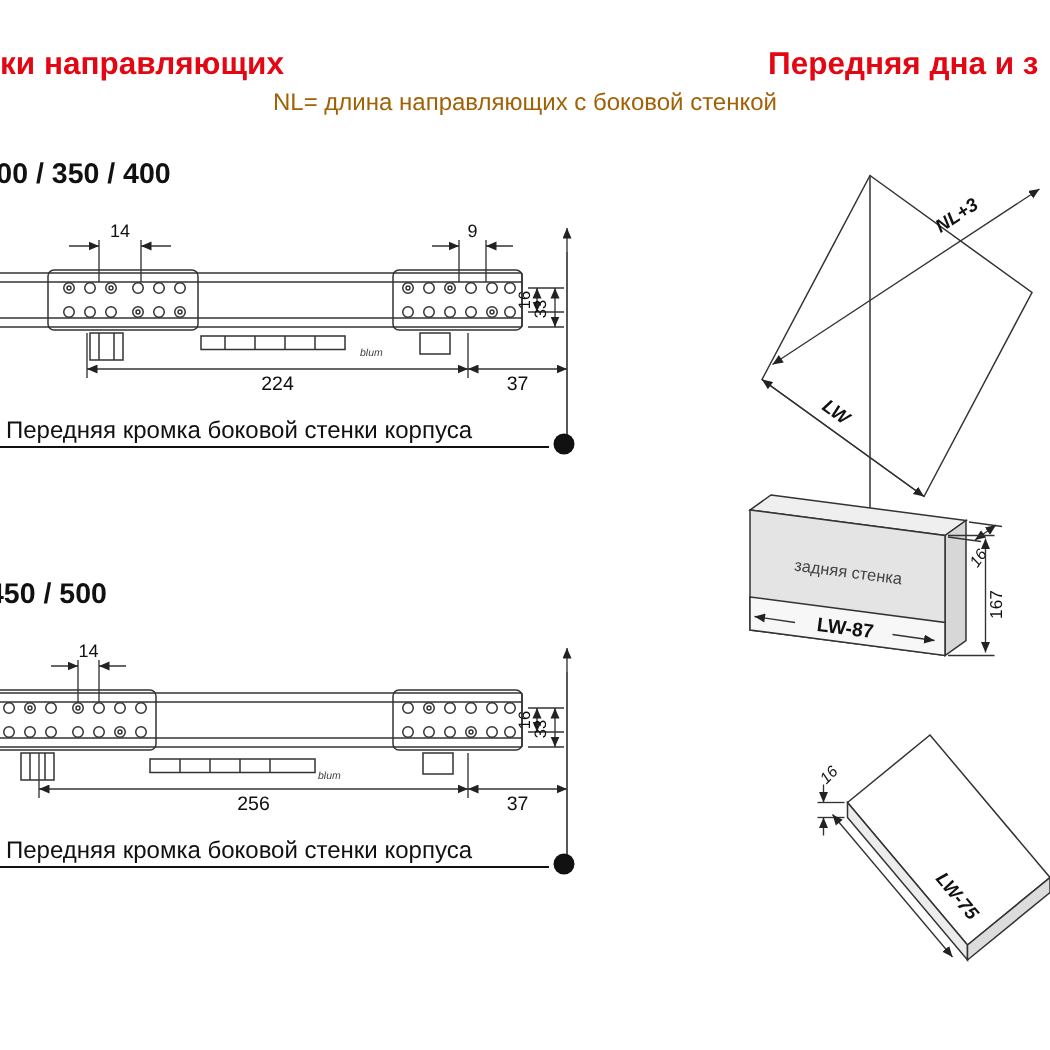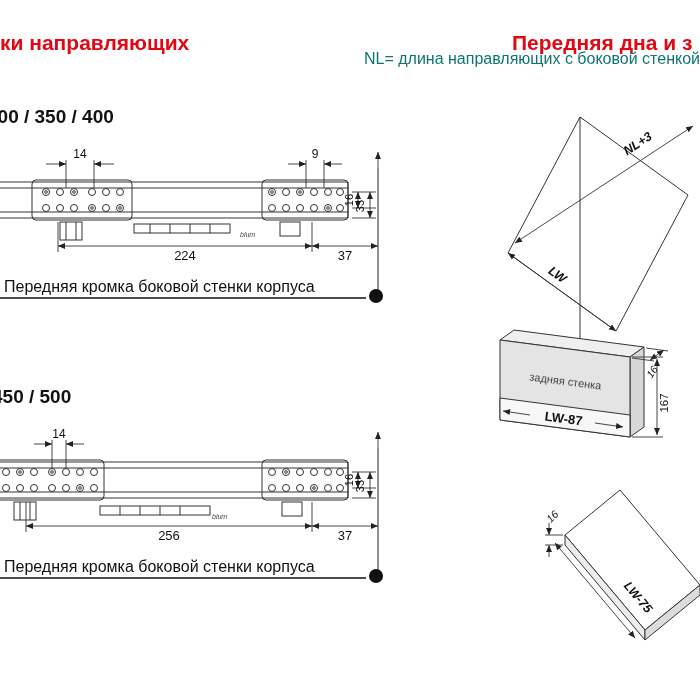--- a/index.html
+++ b/index.html
@@ -1,21 +1,21 @@
 <!DOCTYPE html>
 <html><head>
 <meta charset="utf-8">
 <style>
   html,body{margin:0;padding:0;background:#fff;}
   .page{position:relative;width:700px;height:700px;background:#ffffff;overflow:hidden;
         font-family:"Liberation Sans",sans-serif;color:#111;}
   .hdr{position:absolute;top:31px;font-weight:bold;font-size:21px;color:#e30613;white-space:nowrap;}
   .hdr-left{left:0;}
   .hdr-right{left:512px;}
-  .sub{position:absolute;top:50px;left:0;width:100%;text-align:right;font-size:16px;color:#0f766e;}
+  .sub{position:absolute;top:60px;left:0;width:100%;text-align:center;font-size:16px;color:#a16207;}
   .sec-title{position:absolute;font-weight:bold;font-size:19px;color:#111;white-space:nowrap;}
   .st1{left:-13px;top:106px;}
   .st2{left:-8px;top:386px;}
   svg{position:absolute;}
   svg text{font-family:"Liberation Sans",sans-serif;}
   .svg1{left:0;top:138px;}
   .svg2{left:0;top:418px;}
   .svg3{left:455px;top:95px;}
 </style>
 </head>

